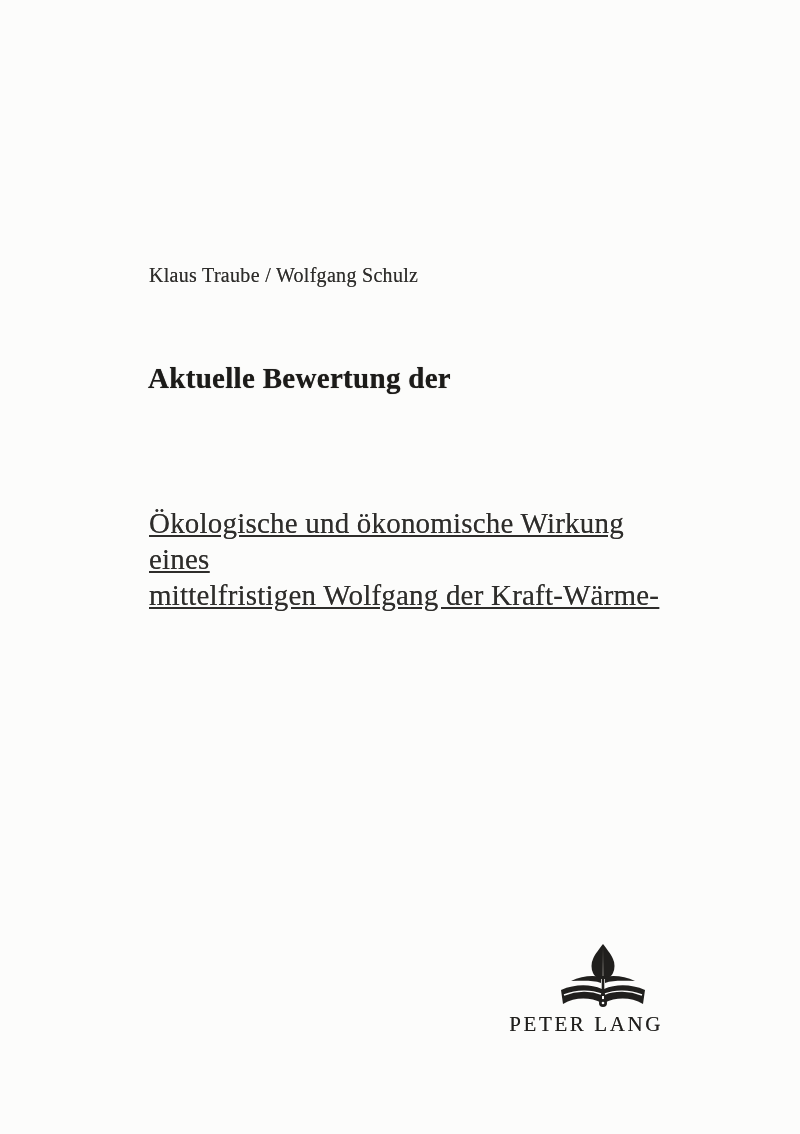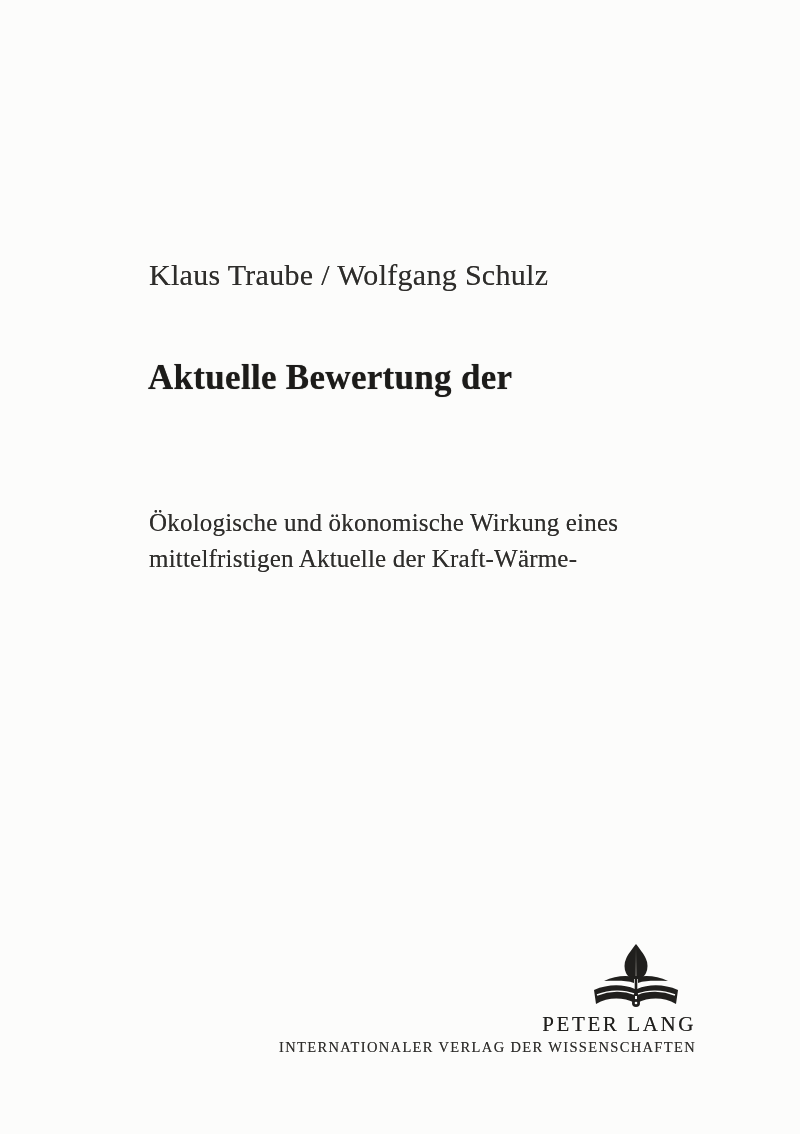--- a/index.html
+++ b/index.html
@@ -16,49 +16,50 @@
   }
   .cover{
     position:relative;
     width:800px;height:1134px;
     background:var(--paper);
     color:var(--ink);
   }
   .authors{
     position:absolute;
     left:149px;top:260px;
-    font-size:30px;
+    font-size:20px;
     letter-spacing:0.3px;
     line-height:30px;
     color:var(--ink);
     text-shadow:0 0 0.6px rgba(70,68,64,.75);
   }
   .title{
     position:absolute;
     left:148px;top:351px;
-    font-size:35px;
+    font-size:29px;
     font-weight:bold;
     line-height:54px;
     letter-spacing:0.3px;
     color:var(--title-ink);
     text-shadow:0 0 0.7px rgba(40,38,35,.8);
   }
   .subtitle{
     position:absolute;
     left:149px;top:505px;
-    font-size:25px;
+    font-size:29px;
     line-height:36px;
     letter-spacing:0.2px;
     color:var(--ink);
     text-shadow:0 0 0.6px rgba(70,68,64,.75);
     max-width:520px;
+    text-decoration:underline;
   }
   .publisher{
     position:absolute;
-    right:104px;top:944px;
+    right:137px;top:944px;
     display:flex;
     flex-direction:column;
     align-items:flex-end;
     text-align:right;
   }
   .logo-wrap{
     width:90px;height:66px;
     margin-right:14px;
     margin-bottom:3px;
   }
@@ -86,21 +87,21 @@
 <div class="cover">
 
   <div class="authors">Klaus Traube / Wolfgang Schulz</div>
 
   <div class="title">
     <div>Aktuelle Bewertung der</div>
   </div>
 
   <div class="subtitle">
     <div>Ökologische und ökonomische Wirkung eines</div>
-    <div>mittelfristigen Aktuelle der Kraft-Wärme-</div>
+    <div>mittelfristigen Wolfgang der Kraft-Wärme-</div>
   </div>
 
   <div class="publisher">
 
     <div class="logo-wrap">
       <svg viewBox="0 0 90 66" width="90" height="66" aria-hidden="true">
         <g fill="var(--logo-ink)" stroke="none">
 
           <path d="M44 0
                    C41 4 36 10 34 15
@@ -121,16 +122,15 @@
           <path d="M5 51 C18 46 32 46 42 50" fill="none" stroke="#fcfcfb" stroke-width="1.4"></path>
           <path d="M83 51 C70 46 56 46 46 50" fill="none" stroke="#fcfcfb" stroke-width="1.4"></path>
           <circle cx="44" cy="59" r="4"></circle>
           <circle cx="44" cy="59" r="1.3" fill="#fcfcfb"></circle>
         </g>
       </svg>
     </div>
 
     <div class="publisher-name">PETER LANG</div>
 
-    <div class="publisher-tagline">INTERNATIONALER VERLAG DER WISSENSCHAFTEN</div>
   </div>
 
 </div>
 
 </body></html>

